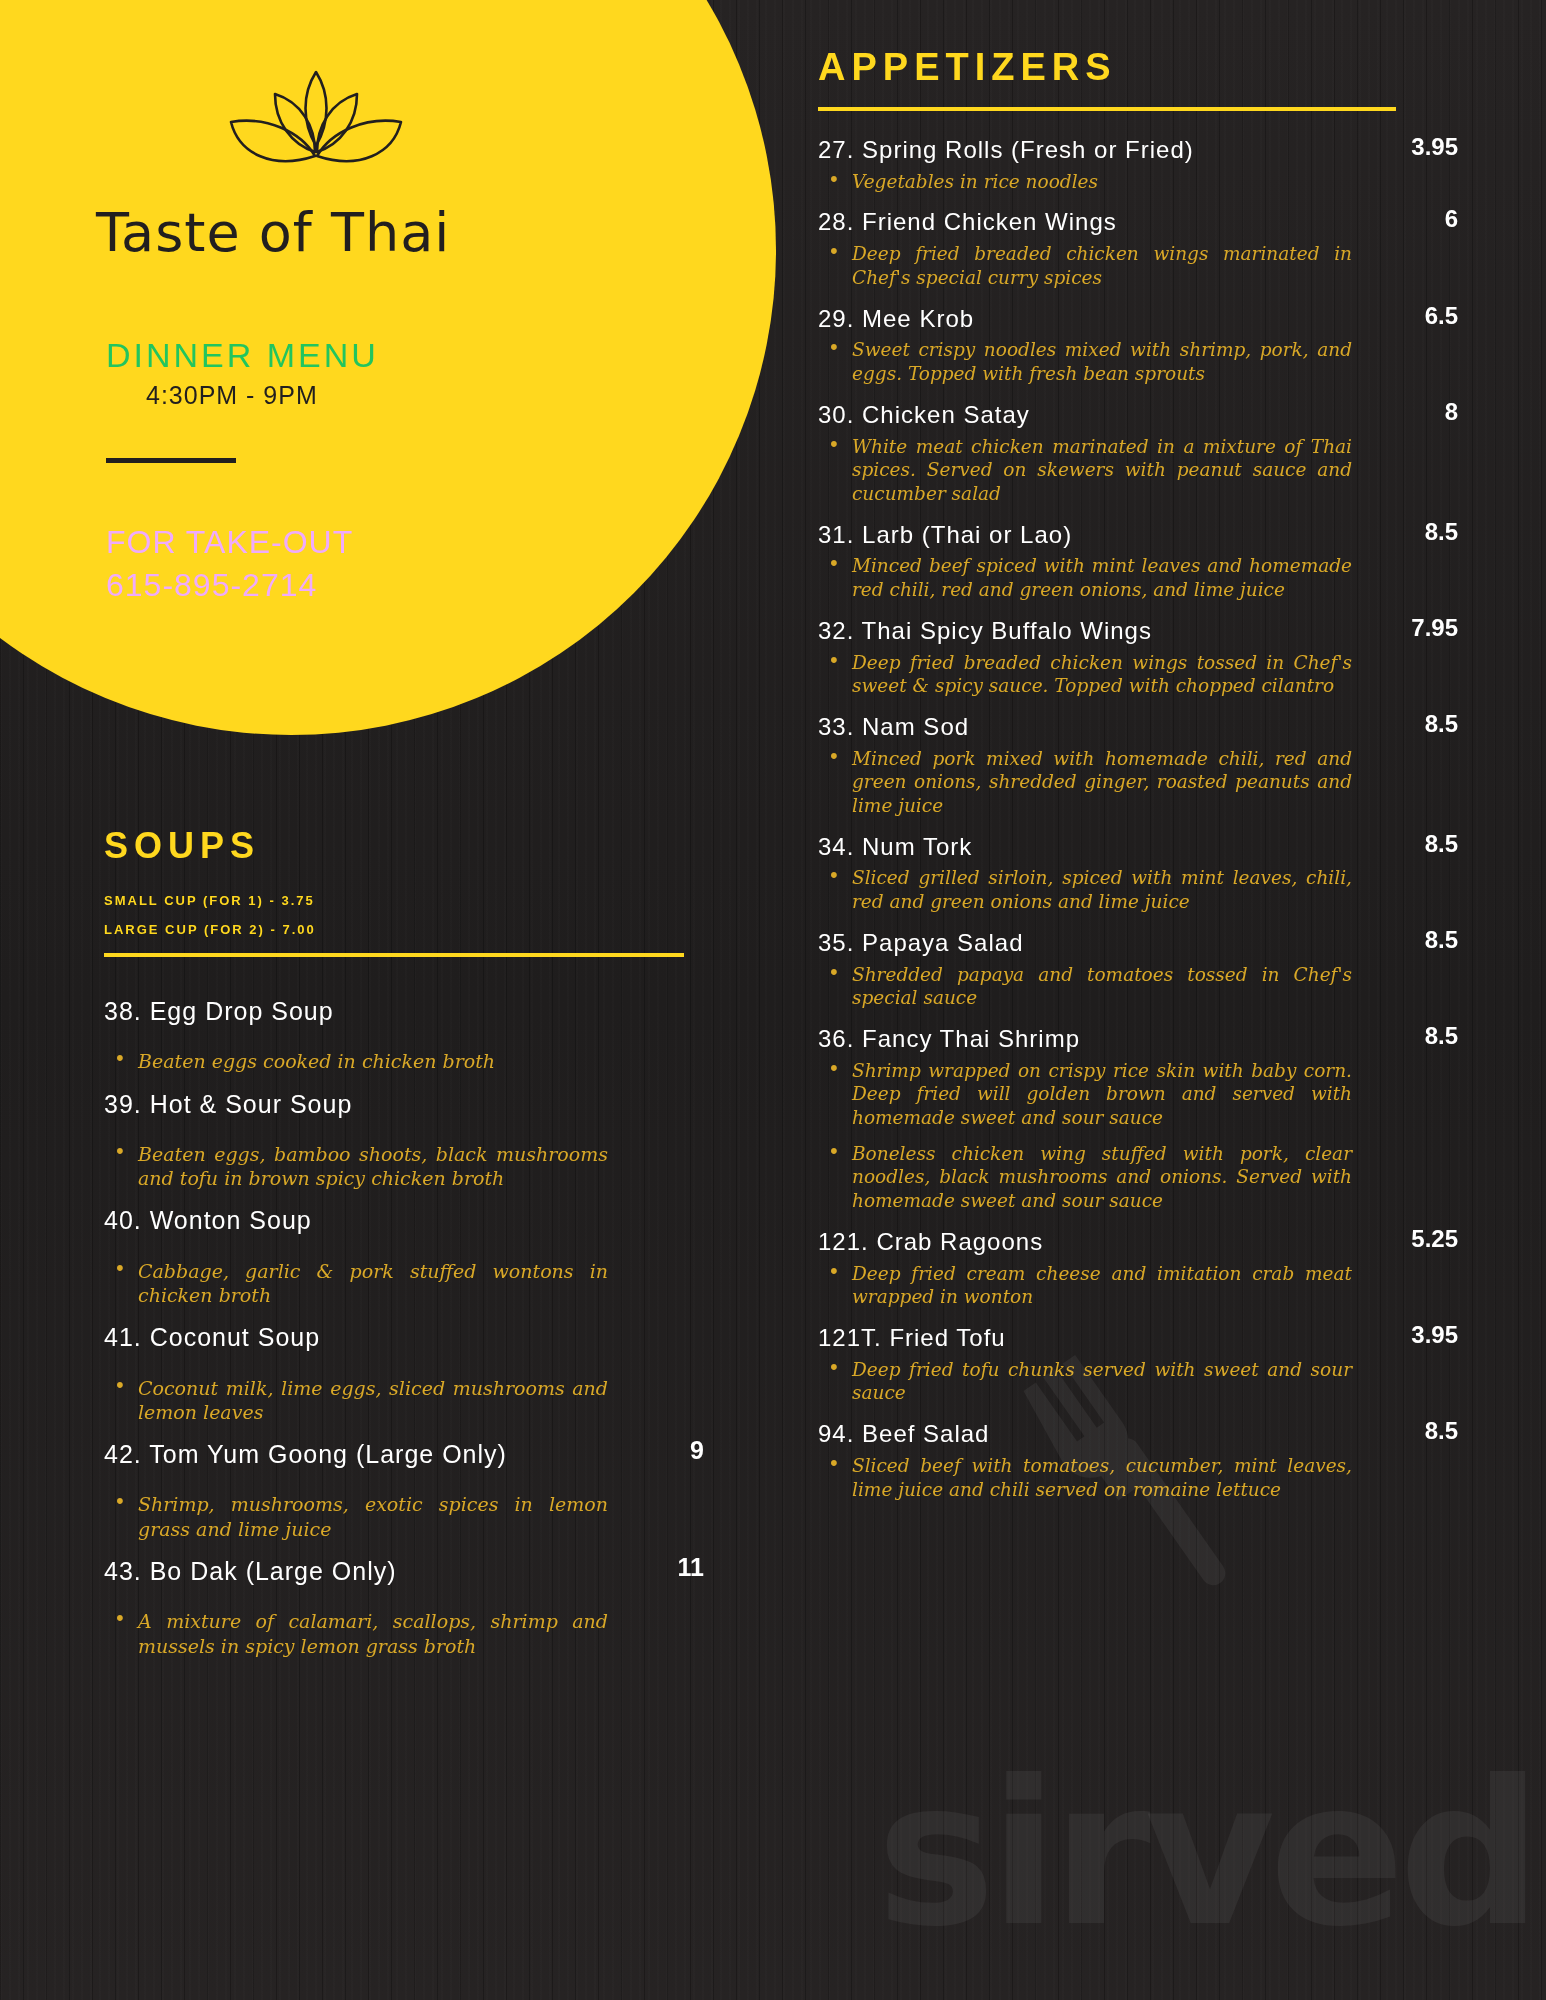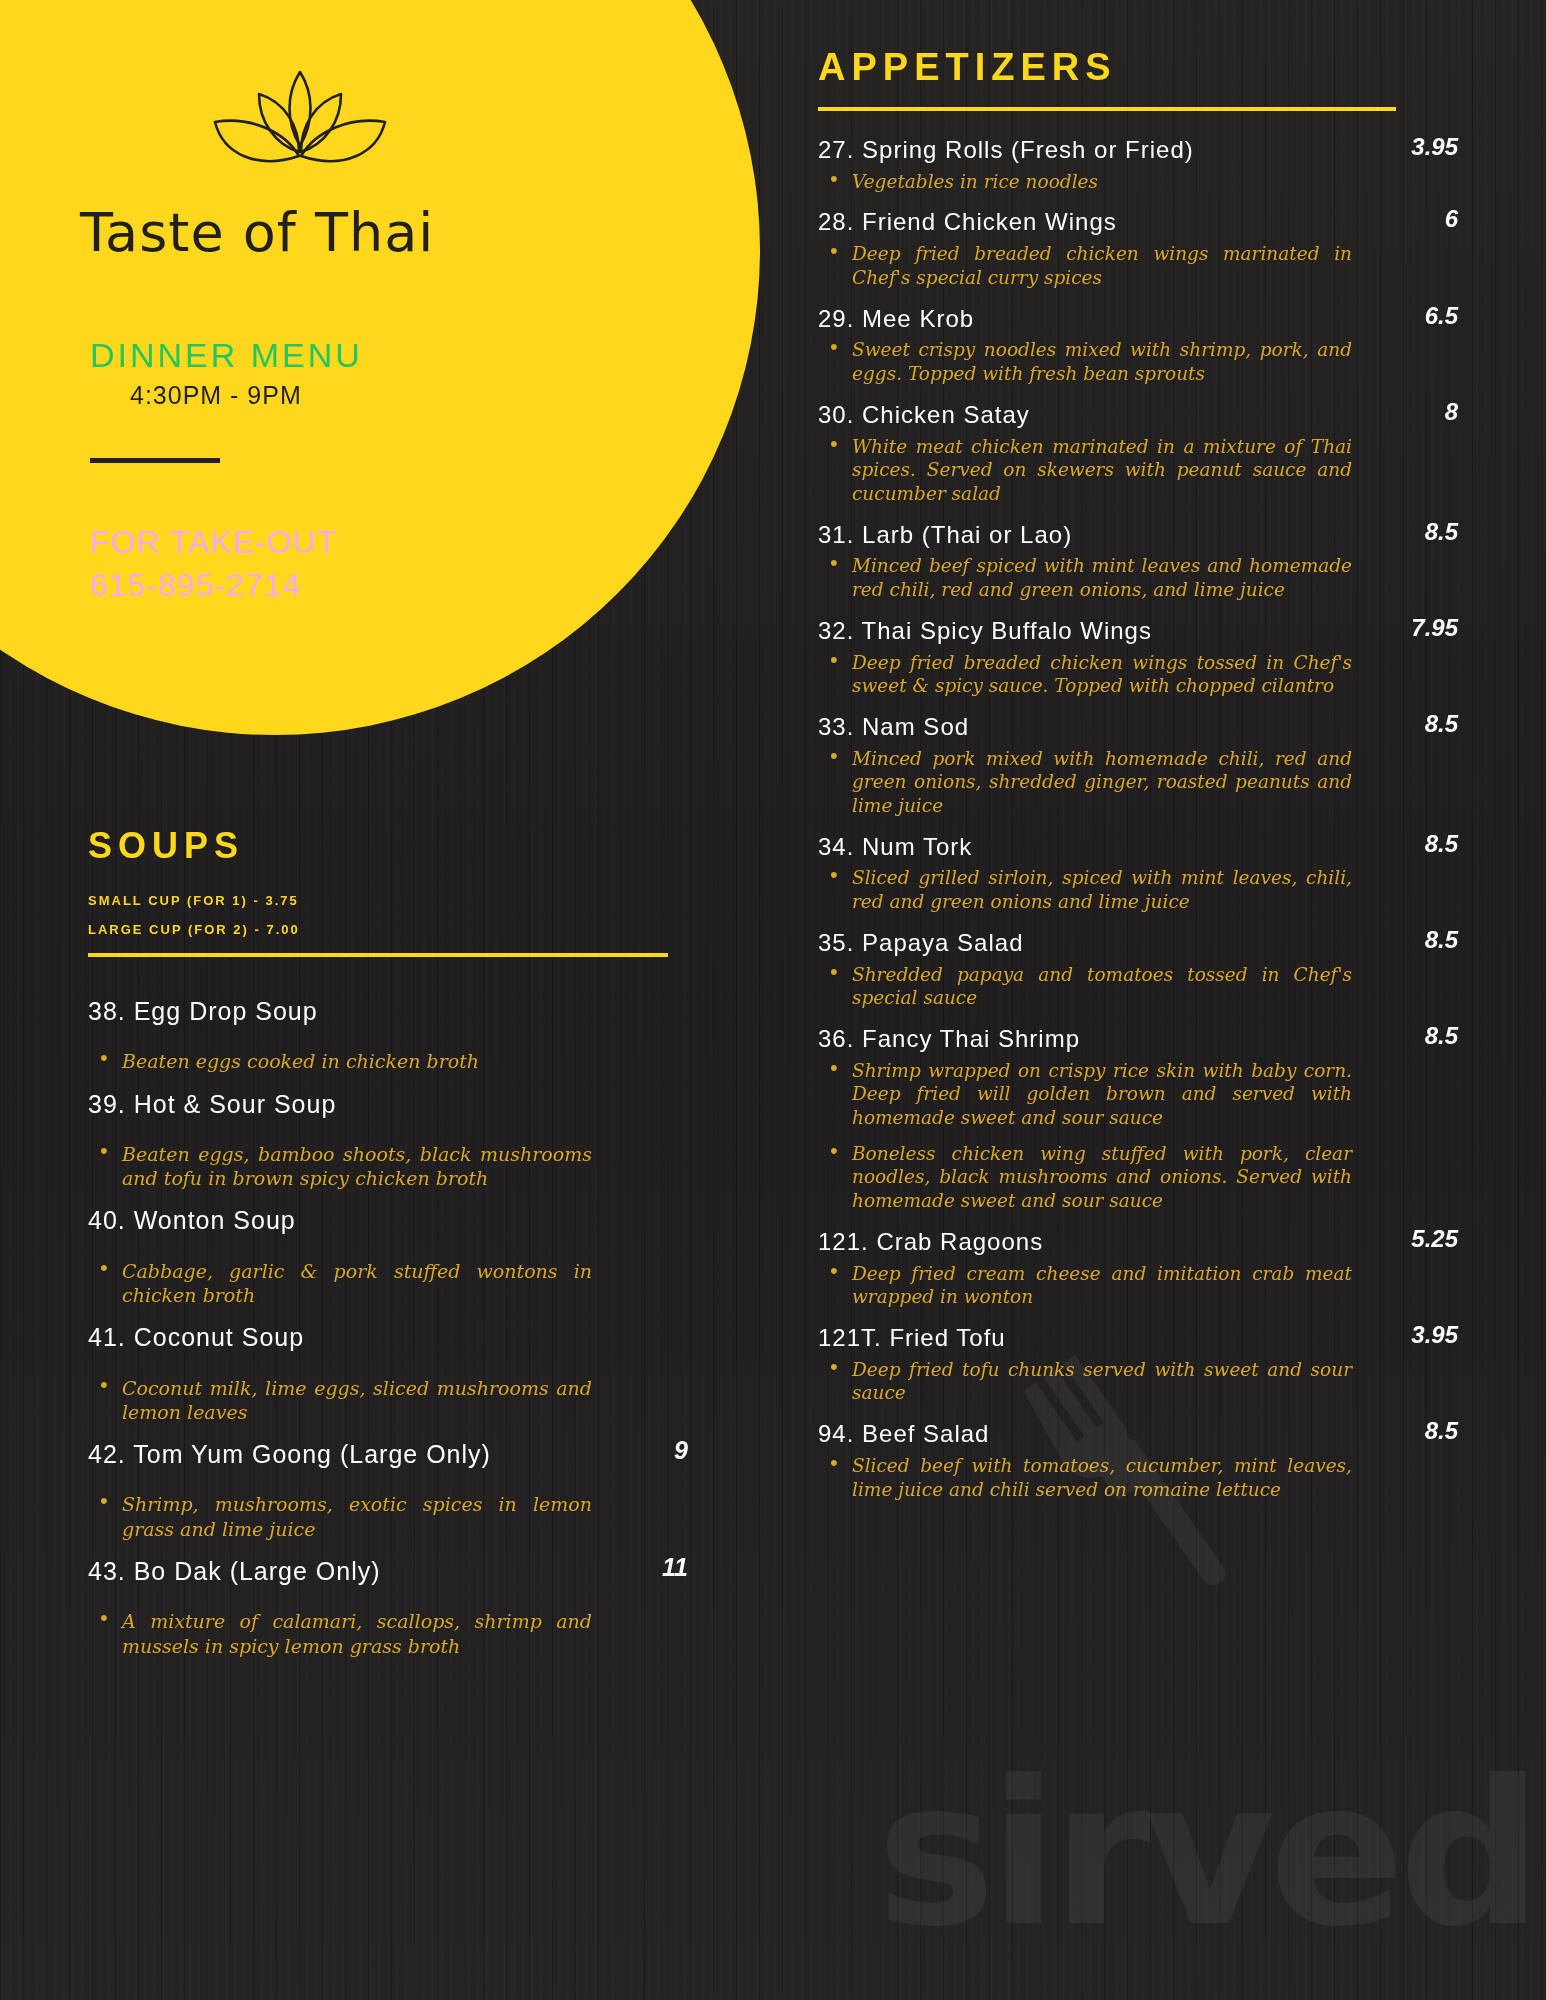--- a/index.html
+++ b/index.html
@@ -18,21 +18,21 @@
     position:absolute; inset:0;
     background:
       repeating-linear-gradient(90deg, rgba(255,255,255,0.012) 0px, rgba(255,255,255,0.012) 2px, rgba(0,0,0,0) 2px, rgba(0,0,0,0) 9px),
       repeating-linear-gradient(90deg, rgba(0,0,0,0.25) 0px, rgba(0,0,0,0.25) 1px, rgba(0,0,0,0) 1px, rgba(0,0,0,0) 23px),
       linear-gradient(180deg,#262323 0%, #1f1d1d 50%, #262323 100%);
     pointer-events:none;
   }
 
   
   .left-col{
-    position:absolute; left:0; top:0; width:760px; height:1416px;
+    position:absolute; left:16px; top:0; width:760px; height:1416px;
   }
   .yellow-circle{
     position:absolute;
     left:-210px; top:-235px;
     width:970px; height:970px;
     border-radius:50%;
     background:#FFD81E;
   }
   .brand-block{
     position:absolute;
@@ -108,21 +108,20 @@
     color:#ffffff;
     letter-spacing:1px;
     line-height:1.45;
     font-weight:400;
     flex:1 1 auto;
     padding-right:14px;
   }
   .item-price{
     color:#ffffff;
     font-size:25px;
-    font-style:italic;
     font-weight:700;
     min-width:70px;
     text-align:right;
     white-space:nowrap;
   }
   .desc{
     margin:2px 0 12px 34px;
     color:#D9A827;
     font-family:"DejaVu Serif", serif;
     font-style:italic;

